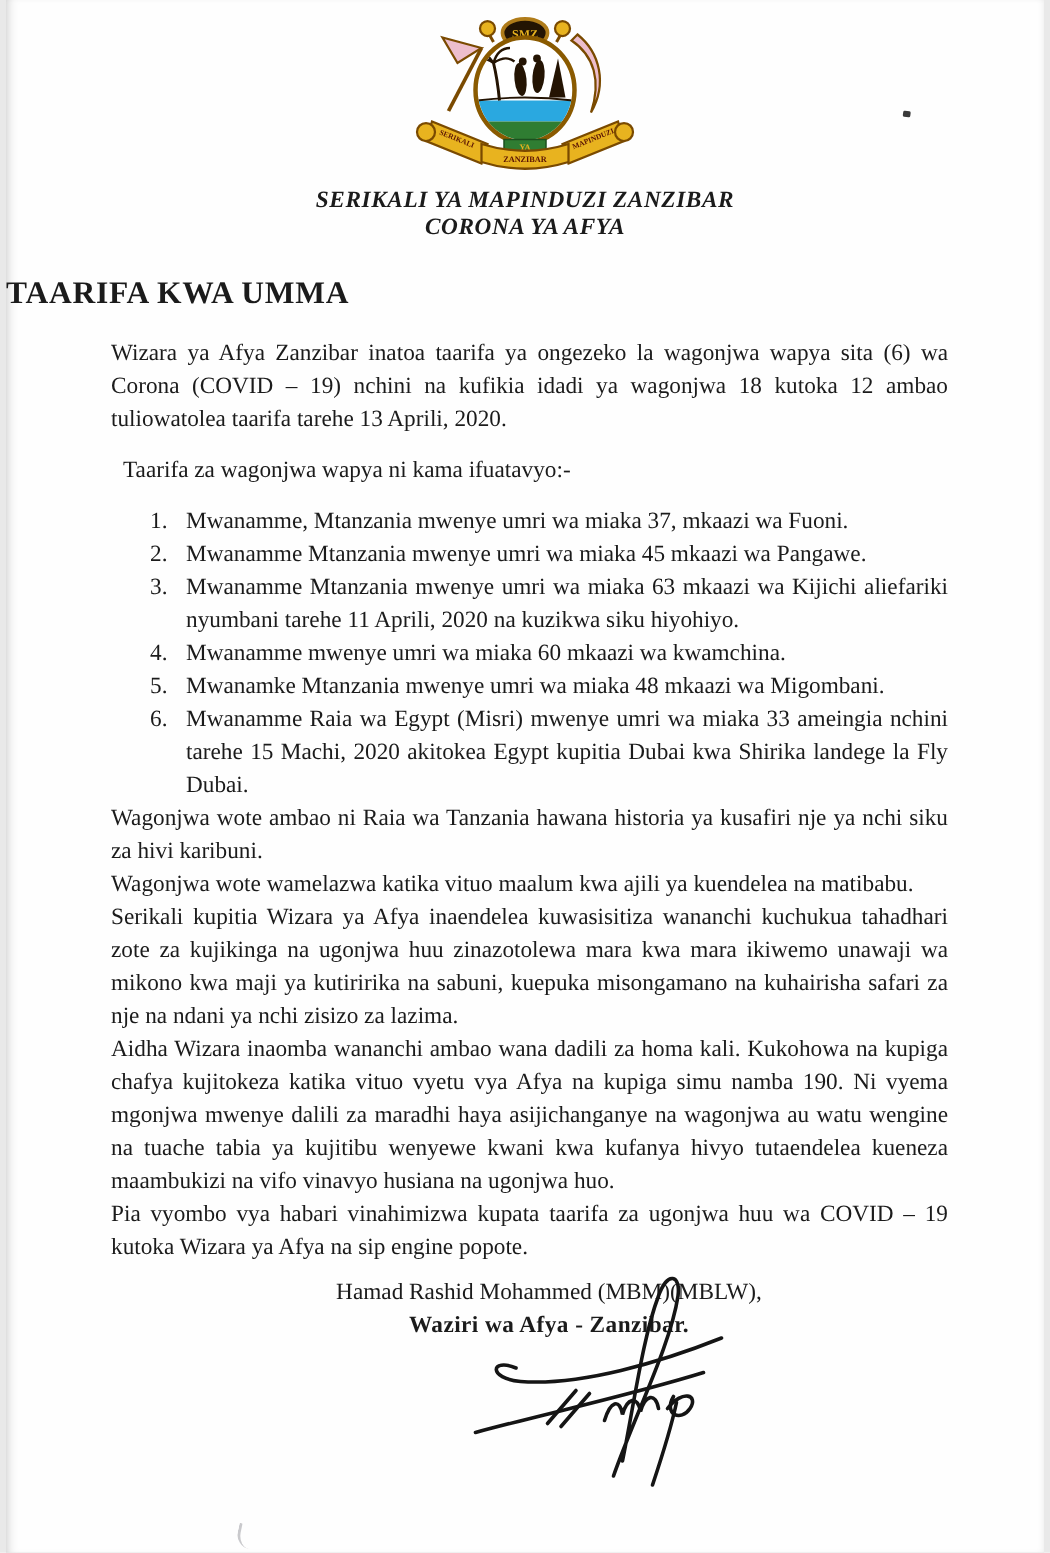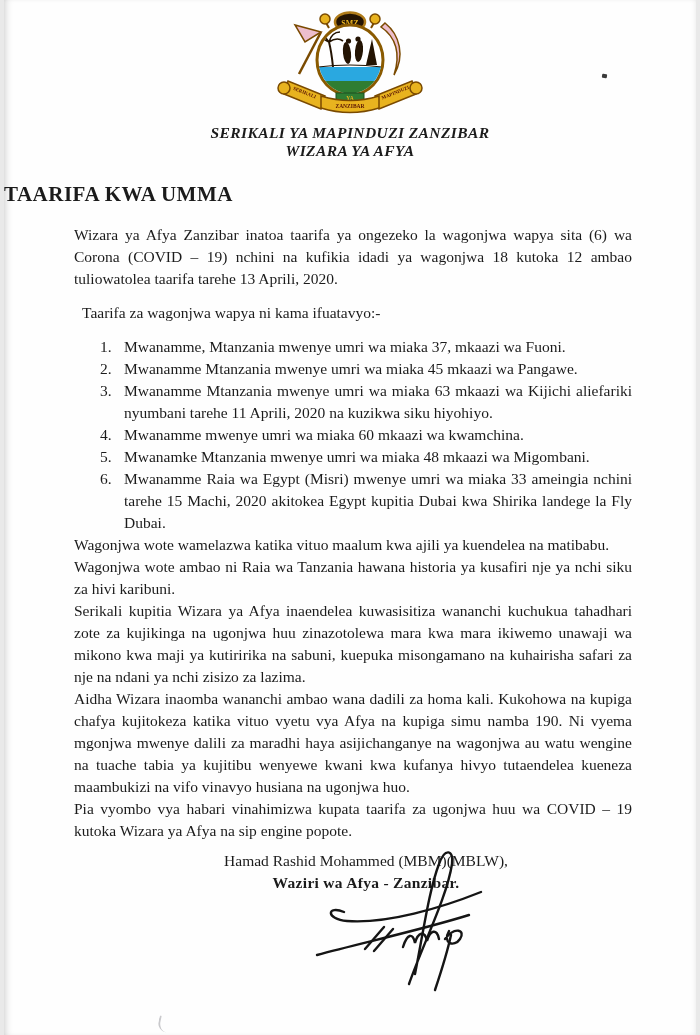--- a/index.html
+++ b/index.html
@@ -85,21 +85,21 @@
       <circle cx="9" cy="80" r="6" class="c-gold c-gold-st" stroke-width="1.5"></circle>
       <circle cx="141" cy="80" r="6" class="c-gold c-gold-st" stroke-width="1.5"></circle>
       <text x="29" y="86" font-size="5" font-weight="bold" fill="#5a1405" text-anchor="middle" transform="rotate(22 29 86)" font-family="Liberation Serif, serif">SERIKALI</text>
       <text x="75" y="100" font-size="5.5" font-weight="bold" fill="#5a1405" text-anchor="middle" font-family="Liberation Serif, serif">ZANZIBAR</text>
       <text x="121" y="86" font-size="5" font-weight="bold" fill="#5a1405" text-anchor="middle" transform="rotate(-22 121 86)" font-family="Liberation Serif, serif">MAPINDUZI</text>
     </svg>
   </div>
 
   <div class="hdr">
     <div>SERIKALI YA MAPINDUZI ZANZIBAR</div>
-    <div>WIZARA YA AFYA</div>
+    <div>CORONA YA AFYA</div>
   </div>
 
   <div class="doc-title">TAARIFA KWA UMMA</div>
 
   <div class="bodytxt">
     <p class="first">Wizara ya Afya Zanzibar inatoa taarifa ya ongezeko la  wagonjwa wapya sita (6) wa Corona (COVID – 19) nchini na kufikia idadi ya wagonjwa 18 kutoka 12 ambao tuliowatolea taarifa tarehe 13 Aprili, 2020.</p>
     <p class="list-intro">Taarifa za wagonjwa wapya ni kama ifuatavyo:-</p>
     <ol class="cases">
       <li>
           <span class="num">1.</span>
@@ -119,22 +119,22 @@
         </li>
       <li>
           <span class="num">5.</span>
           <span class="txt">Mwanamke Mtanzania mwenye umri wa miaka 48 mkaazi wa Migombani.</span>
         </li>
       <li>
           <span class="num">6.</span>
           <span class="txt">Mwanamme Raia wa Egypt (Misri) mwenye umri wa miaka 33 ameingia nchini tarehe 15 Machi, 2020 akitokea Egypt kupitia Dubai kwa Shirika landege la Fly Dubai.</span>
         </li>
     </ol>
+    <p>Wagonjwa wote ambao ni Raia wa Tanzania hawana historia ya kusafiri nje ya nchi siku za hivi karibuni.</p>
     <p>Wagonjwa wote wamelazwa katika vituo maalum kwa ajili ya kuendelea na matibabu.</p>
-    <p>Wagonjwa wote ambao ni Raia wa Tanzania hawana historia ya kusafiri nje ya nchi siku za hivi karibuni.</p>
     <p>Serikali kupitia Wizara ya Afya inaendelea kuwasisitiza wananchi kuchukua tahadhari zote za kujikinga na ugonjwa huu zinazotolewa mara kwa mara ikiwemo unawaji wa mikono kwa maji ya kutiririka na sabuni,  kuepuka misongamano na kuhairisha safari za nje na ndani ya nchi zisizo za lazima.</p>
     <p>Aidha Wizara inaomba wananchi ambao wana dadili za homa kali. Kukohowa  na kupiga chafya  kujitokeza katika vituo vyetu vya Afya na kupiga simu namba 190. Ni vyema mgonjwa mwenye dalili  za maradhi haya asijichanganye na wagonjwa au watu wengine na tuache tabia ya kujitibu wenyewe kwani kwa kufanya hivyo tutaendelea kueneza maambukizi na vifo vinavyo husiana na ugonjwa huo.</p>
     <p>Pia vyombo vya habari vinahimizwa kupata taarifa za ugonjwa huu wa COVID – 19 kutoka Wizara ya Afya na sip engine popote.</p>
 
     <div class="sig-block">
       <div class="sig-name">Hamad Rashid Mohammed (MBM)(MBLW),</div>
       <div class="sig-title">Waziri wa Afya - Zanzibar.</div>
     </div>
   </div>
 

